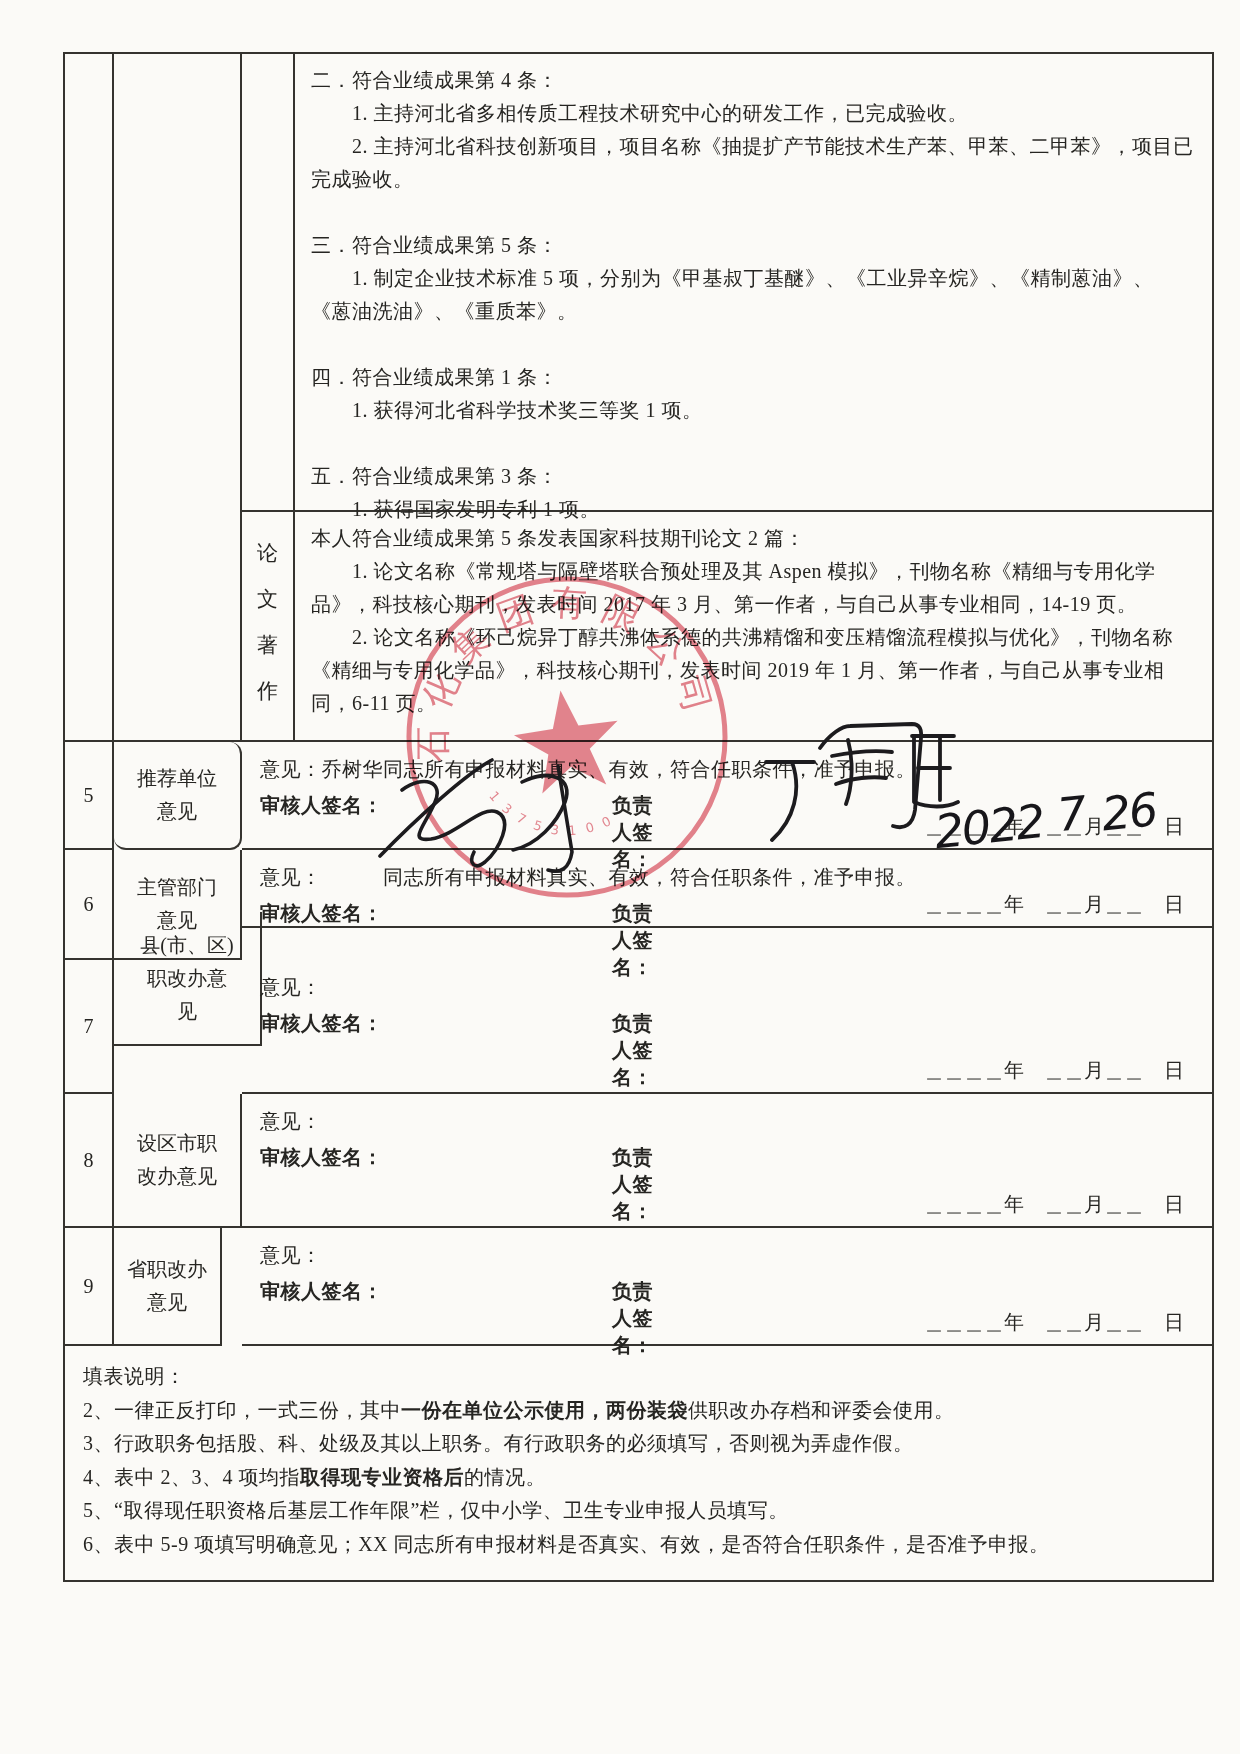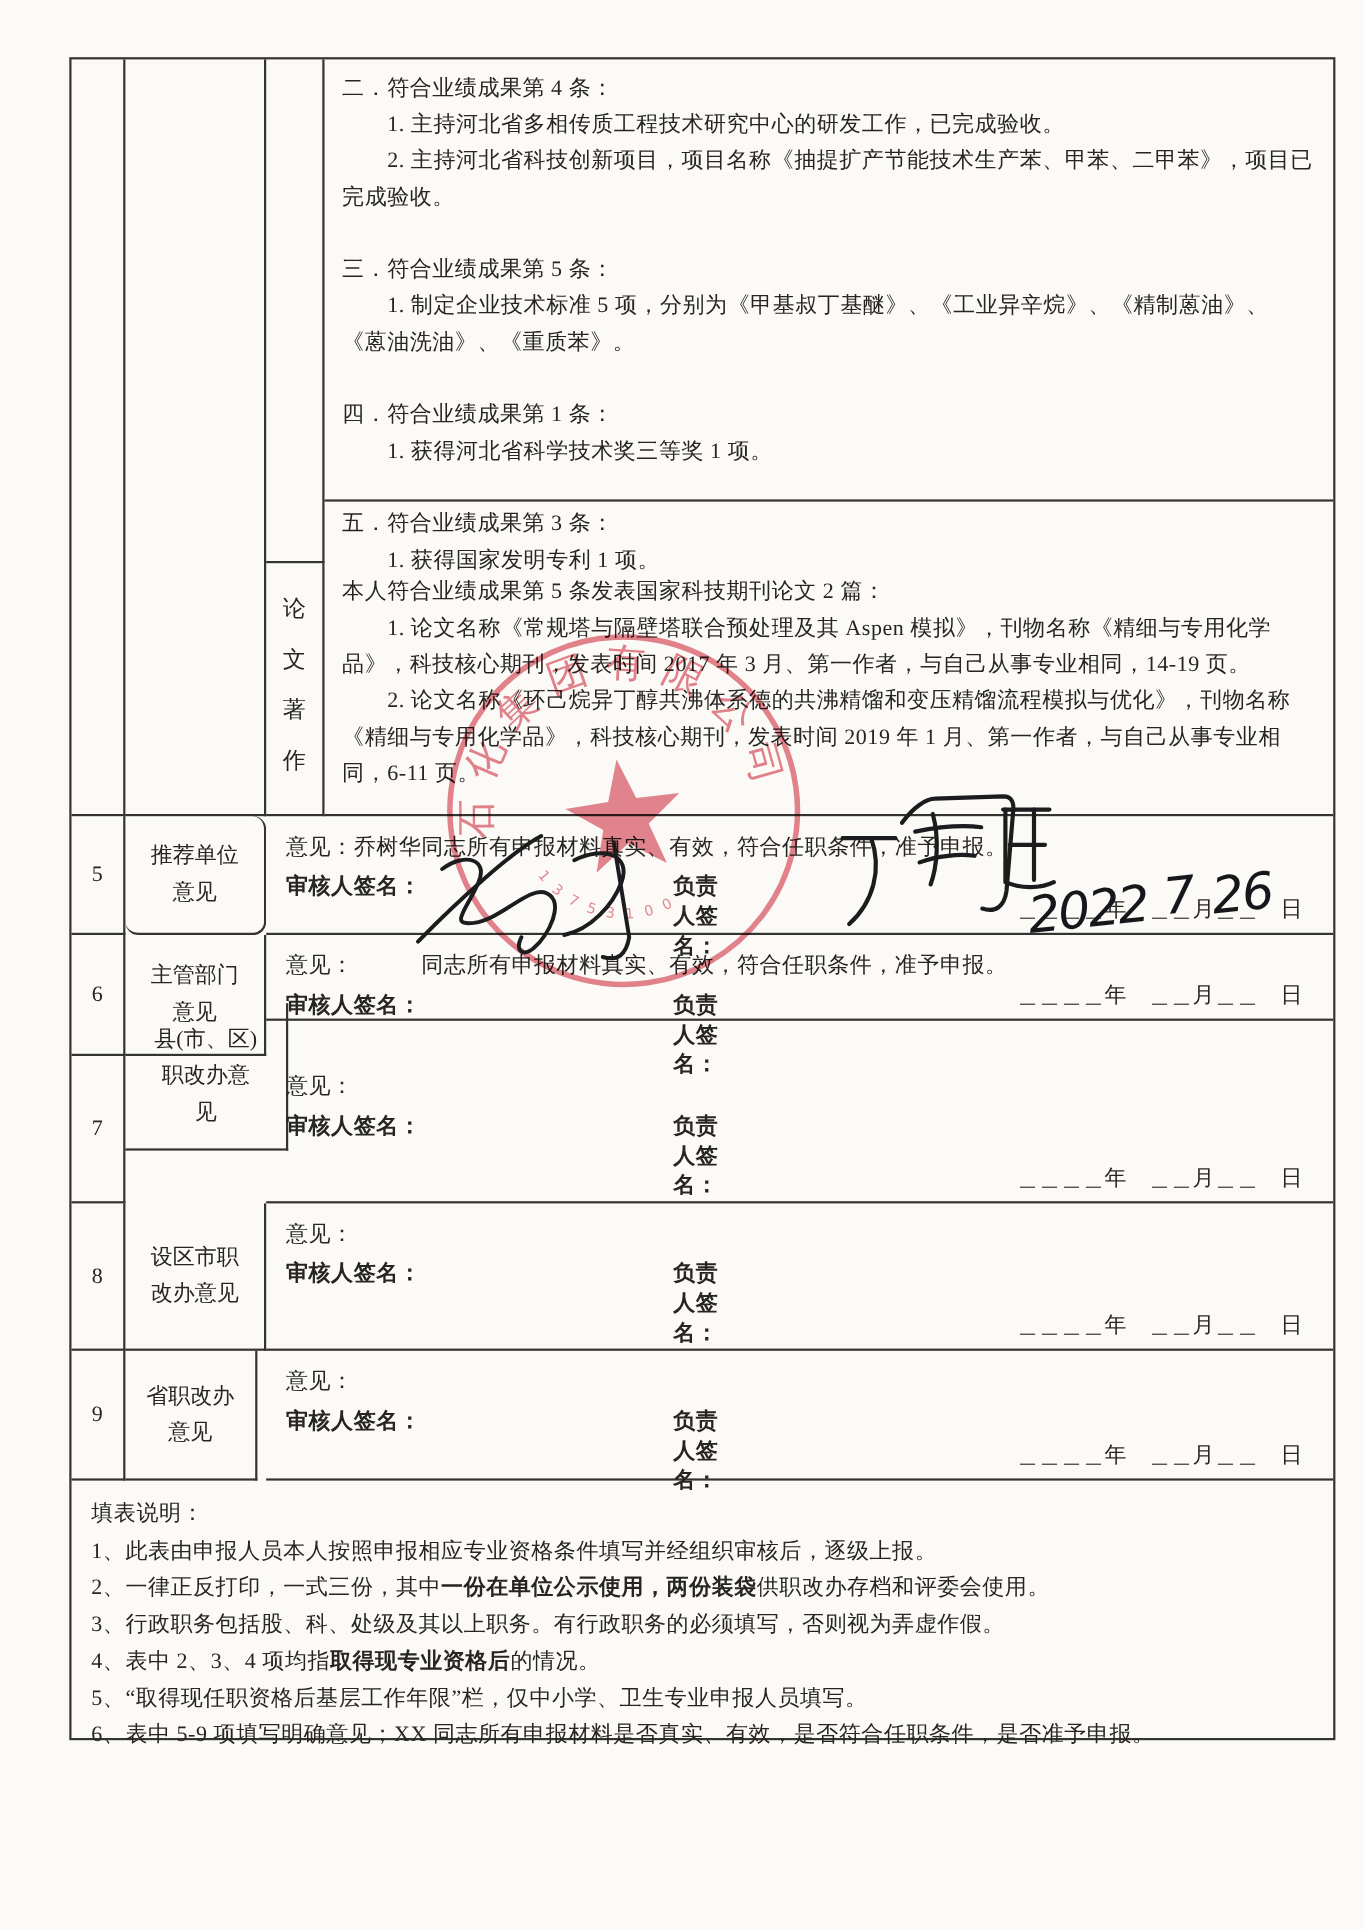--- a/index.html
+++ b/index.html
@@ -32,21 +32,21 @@
 
     <div class="cell" style="left:0;top:0;width:49px;height:688px;"></div>
     <div class="cell" style="left:49px;top:0;width:128px;height:688px;"></div>
 
     <div class="cell" style="left:177px;top:0;width:53px;height:458px;"></div>
     <div class="cell vlabel" style="left:177px;top:458px;width:53px;height:230px;">论
 文
 著
 作</div>
 
-    <div class="cell content no-r" style="left:230px;top:0;width:917px;height:402px;">
+    <div class="cell content no-r" style="left:230px;top:0;width:917px;height:458px;">
       <div class="paras">
           <div class="para">二．符合业绩成果第 4 条：</div>
           <div class="para">　　1. 主持河北省多相传质工程技术研究中心的研发工作，已完成验收。</div>
           <div class="para">　　2. 主持河北省科技创新项目，项目名称《抽提扩产节能技术生产苯、甲苯、二甲苯》，项目已完成验收。</div>
           <div class="para">&nbsp;</div>
           <div class="para">三．符合业绩成果第 5 条：</div>
           <div class="para">　　1. 制定企业技术标准 5 项，分别为《甲基叔丁基醚》、《工业异辛烷》、《精制蒽油》、《蒽油洗油》、《重质苯》。</div>
           <div class="para">&nbsp;</div>
           <div class="para">四．符合业绩成果第 1 条：</div>
           <div class="para">　　1. 获得河北省科学技术奖三等奖 1 项。</div>
@@ -107,35 +107,34 @@
     <div class="cell no-r" style="left:177px;top:1040px;width:970px;height:134px;">
       <div class="op-line">意见：</div>
       <div class="sign-line">
         <span>审核人签名：</span>
         <span class="resp-label">负责人签名：</span>
       </div>
       <div class="date-blank">＿＿＿＿年　＿＿月＿＿　日</div>
     </div>
 
     <div class="cell rowno" style="left:0;top:1174px;width:49px;height:118px;">9</div>
-    <div class="cell rowlabel" style="left:49px;top:1174px;width:120px;height:118px;">省职改办
+    <div class="cell rowlabel" style="left:49px;top:1174px;width:108px;height:118px;">省职改办
 意见</div>
     <div class="cell no-r" style="left:177px;top:1174px;width:970px;height:118px;">
       <div class="op-line">意见：</div>
       <div class="sign-line">
         <span>审核人签名：</span>
         <span class="resp-label">负责人签名：</span>
       </div>
       <div class="date-blank">＿＿＿＿年　＿＿月＿＿　日</div>
     </div>
 
     <div class="cell no-r no-b notes" style="left:0;top:1292px;width:1147px;height:234px;">
       <div>填表说明：</div>
       <div>
-          <div><span>1、此表由申报人员本人按照申报相应专业资格条件填写并经组织审核后，逐级上报。</span></div>
           <div><span>2、一律正反打印，一式三份，其中</span><span class="b">一份在单位公示使用，两份装袋</span><span>供职改办存档和评委会使用。</span></div>
           <div><span>3、行政职务包括股、科、处级及其以上职务。有行政职务的必须填写，否则视为弄虚作假。</span></div>
           <div><span>4、表中 2、3、4 项均指</span><span class="b">取得现专业资格后</span><span>的情况。</span></div>
           <div><span>5、“取得现任职资格后基层工作年限”栏，仅中小学、卫生专业申报人员填写。</span></div>
           <div><span>6、表中 5-9 项填写明确意见；XX 同志所有申报材料是否真实、有效，是否符合任职条件，是否准予申报。</span></div>
         </div>
     </div>
   </div>
 
   <svg class="stamp" width="345" height="345" viewBox="0 0 345 345">

